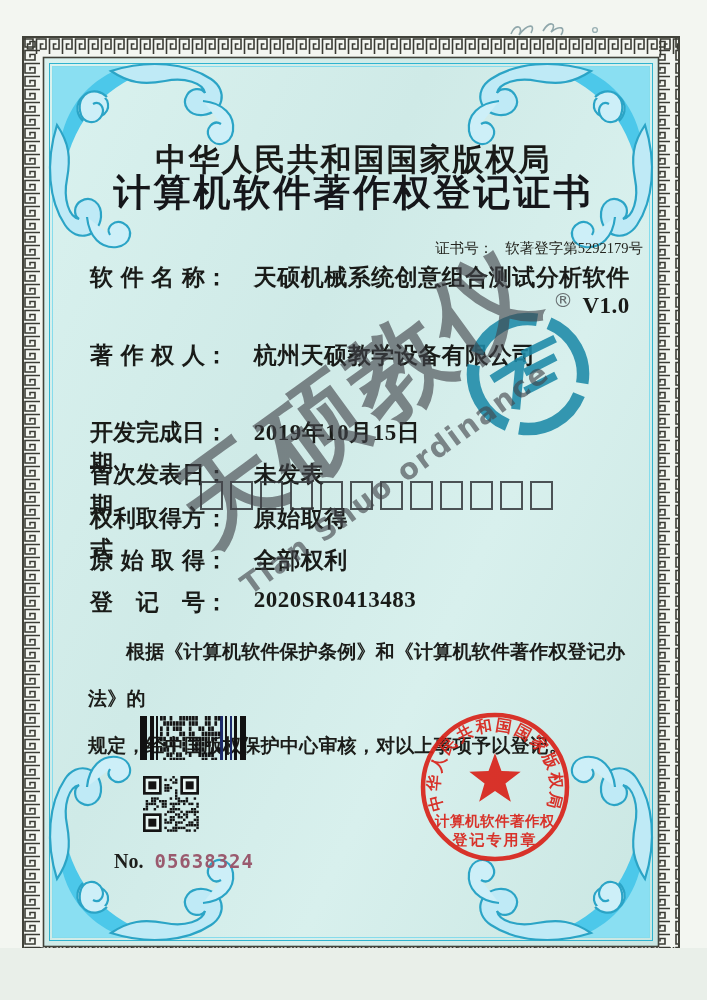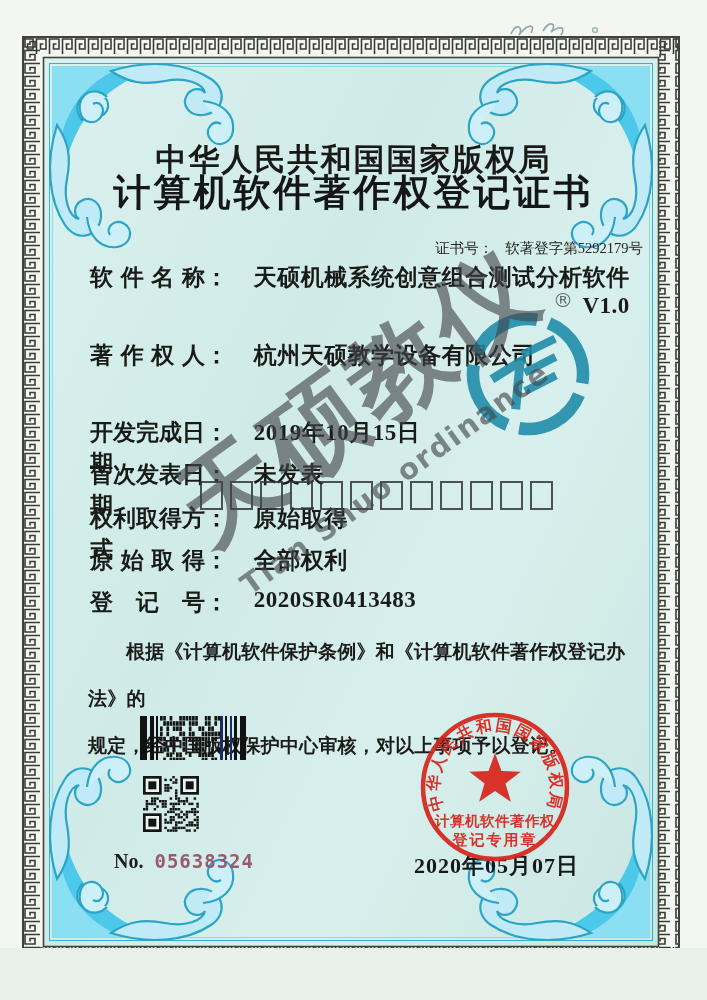--- a/index.html
+++ b/index.html
@@ -406,21 +406,20 @@
     <g transform="translate(0,-7)">
       <path d="M0 -27 L6.47 -8.9 L25.68 -8.34 L10.46 3.4 L15.87 21.84 L0 11 L-15.87 21.84 L-10.46 3.4 L-25.68 -8.34 L-6.47 -8.9 Z" fill="#d9251c"></path>
     </g>
     <text font-size="16" font-weight="bold" fill="#d9251c" letter-spacing="2.5" font-family="DejaVu Sans, sans-serif">
       <textPath href="#sealArc" startOffset="50%" text-anchor="middle">中华人民共和国国家版权局</textPath>
     </text>
     <text x="0" y="39" text-anchor="middle" font-size="14.5" font-weight="bold" fill="#d9251c" letter-spacing="0.5" font-family="DejaVu Sans, sans-serif">计算机软件著作权</text>
     <text x="0" y="58" text-anchor="middle" font-size="15" font-weight="bold" fill="#d9251c" letter-spacing="2" font-family="DejaVu Sans, sans-serif">登记专用章</text>
   </svg>
 
-  <div class="abs issue-date">2020年05月07日</div>
 
   <svg class="abs logo" width="132" height="132" viewBox="-66 -66 132 132">
     <circle cx="0" cy="0" r="55" fill="none" stroke="#1d8aa8" stroke-width="12.5" stroke-dasharray="74 12.4" transform="rotate(22)"></circle>
     <g transform="rotate(-14)" stroke="#1d8aa8" fill="none" stroke-linecap="square">
       <path d="M-32 -5 L-4 -14" stroke-width="9"></path>
       <path d="M-5 -13 L-19 27" stroke-width="9"></path>
       <path d="M3 -21 L31 -27" stroke-width="8"></path>
       <path d="M1 -3 L27 -9" stroke-width="8"></path>
       <path d="M-3 15 L23 9" stroke-width="8"></path>
     </g>

